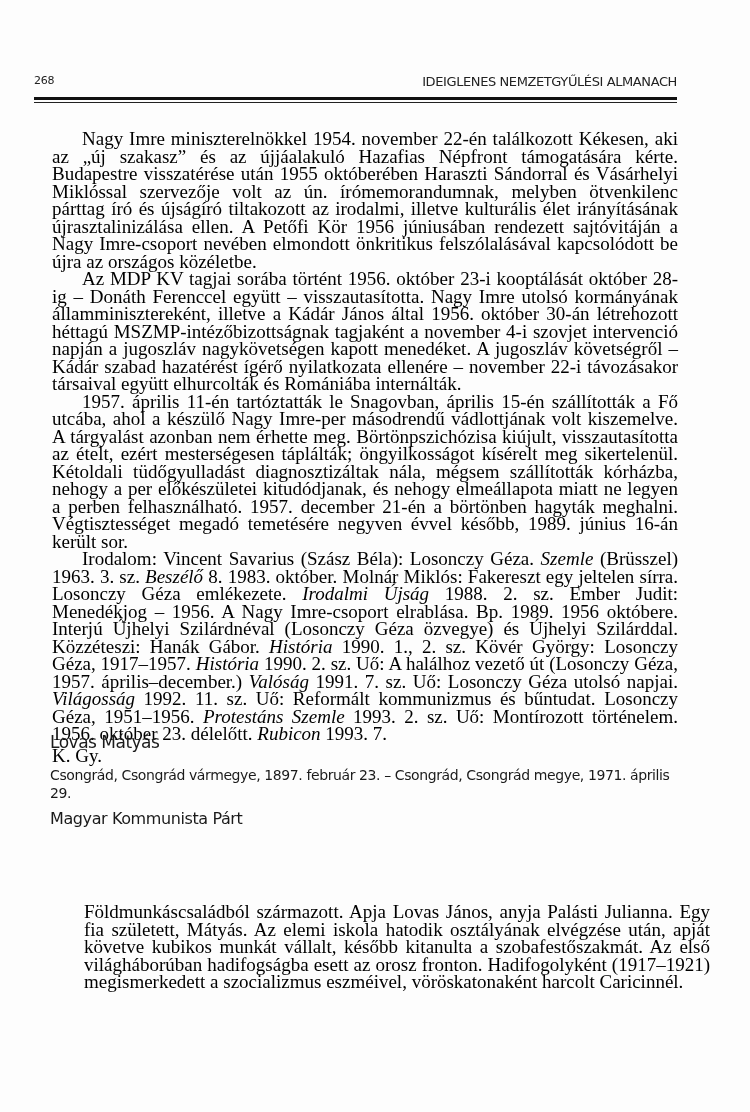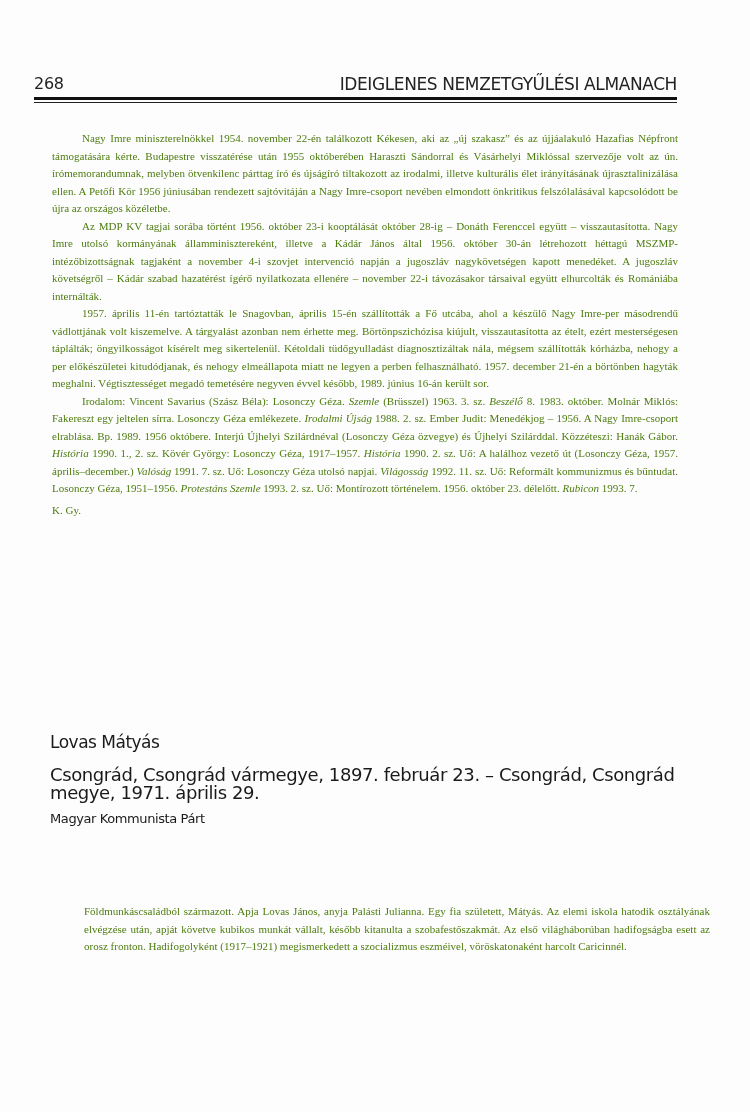--- a/index.html
+++ b/index.html
@@ -1,33 +1,33 @@
 <!DOCTYPE html>
 <html><head>
 <meta charset="utf-8">
 <style>
   html, body { margin: 0; padding: 0; background: #fdfdfd; }
   body { width: 750px; height: 1112px; position: relative; overflow: hidden; color: #1a1a1a; }
   .page-header { position: absolute; left: 34px; top: 74px; width: 643px; height: 30px; }
-  .page-number { position: absolute; left: 0; top: 0; font-family: "DejaVu Sans", sans-serif; font-size: 16px; letter-spacing: -0.3px; color: #222; }
-  .running-title { position: absolute; right: 0; top: 0; font-family: "DejaVu Sans", sans-serif; font-size: 17px; letter-spacing: -0.4px; color: #222; }
+  .page-number { position: absolute; left: 0; top: 0; font-family: "DejaVu Sans", sans-serif; font-size: 11px; letter-spacing: -0.3px; color: #222; }
+  .running-title { position: absolute; right: 0; top: 0; font-family: "DejaVu Sans", sans-serif; font-size: 13px; letter-spacing: -0.4px; color: #222; }
   .rule-thick { position: absolute; left: 0; top: 23px; width: 643px; height: 3px; background: #111; }
   .rule-thin { position: absolute; left: 0; top: 28px; width: 643px; height: 1px; background: #222; }
 
-  .body-text { position: absolute; left: 52px; width: 626px; font-family: "Liberation Serif", serif; font-size: 11px; line-height: 17.5px; text-align: justify; color: #4d7c0f; }
+  .body-text { position: absolute; left: 52px; width: 626px; font-family: "Liberation Serif", serif; font-size: 19px; line-height: 17.5px; text-align: justify; color: #000000; }
   .body-text p { margin: 0; text-indent: 30px; }
   .body-text .sig { text-indent: 0; margin-top: 4px; }
   .section-a { top: 130px; }
   .section-b { top: 903px; margin-left: 32px; }
   .section-b p { text-indent: 0; }
 
   .entry { position: absolute; left: 50px; top: 728px; width: 640px; font-family: "DejaVu Sans", sans-serif; color: #1a1a1a; }
   .entry-name { font-size: 17px; font-weight: normal; letter-spacing: -0.5px; margin: 0 0 10px 0; line-height: 28px; }
-  .entry-dates { font-size: 18px; letter-spacing: -0.4px; line-height: 18px; margin: 0 0 8px 0; }
-  .entry-party { font-size: 13px; letter-spacing: -0.4px; line-height: 18px; margin: 0; }
+  .entry-dates { font-size: 14px; letter-spacing: -0.4px; line-height: 18px; margin: 0 0 8px 0; }
+  .entry-party { font-size: 16px; letter-spacing: -0.4px; line-height: 18px; margin: 0; }
   i { }
 </style>
 </head>
 <body>
 
 <div class="page-header">
   <span class="page-number">268</span>
   <span class="running-title">IDEIGLENES NEMZETGYŰLÉSI ALMANACH</span>
   <div class="rule-thick"></div>
   <div class="rule-thin"></div>

